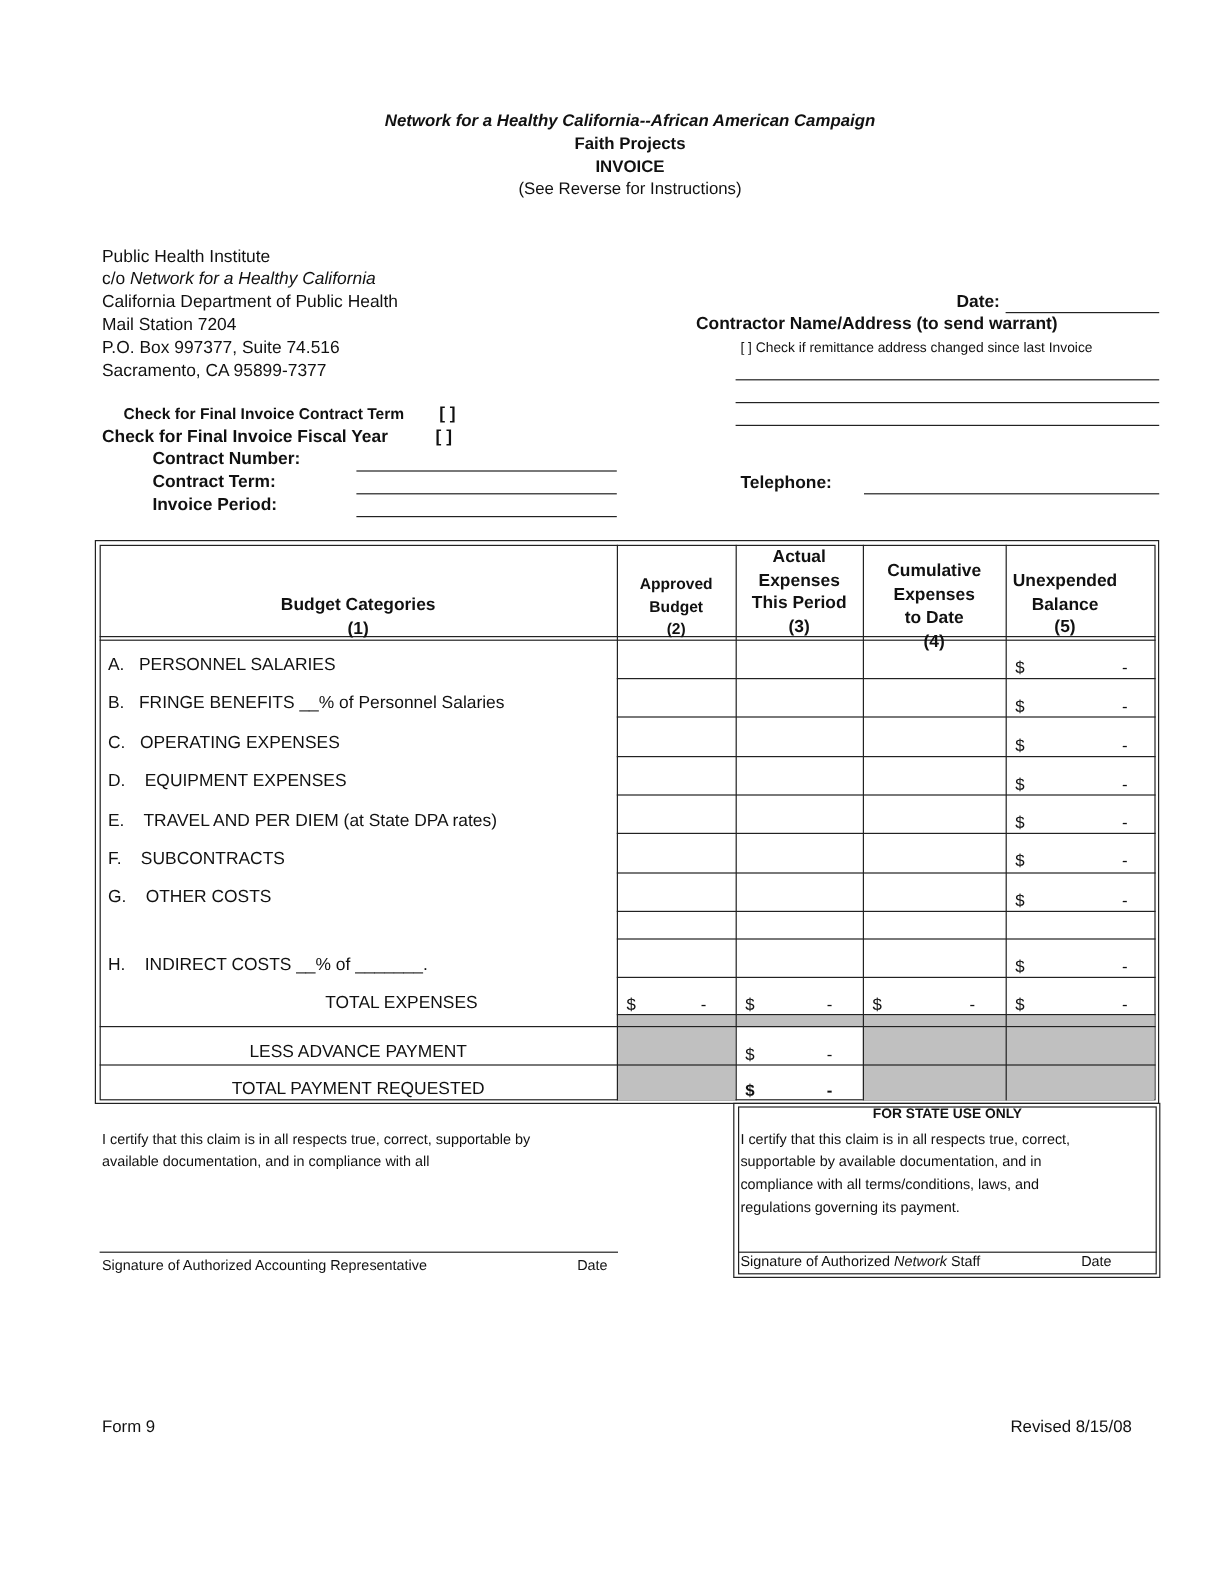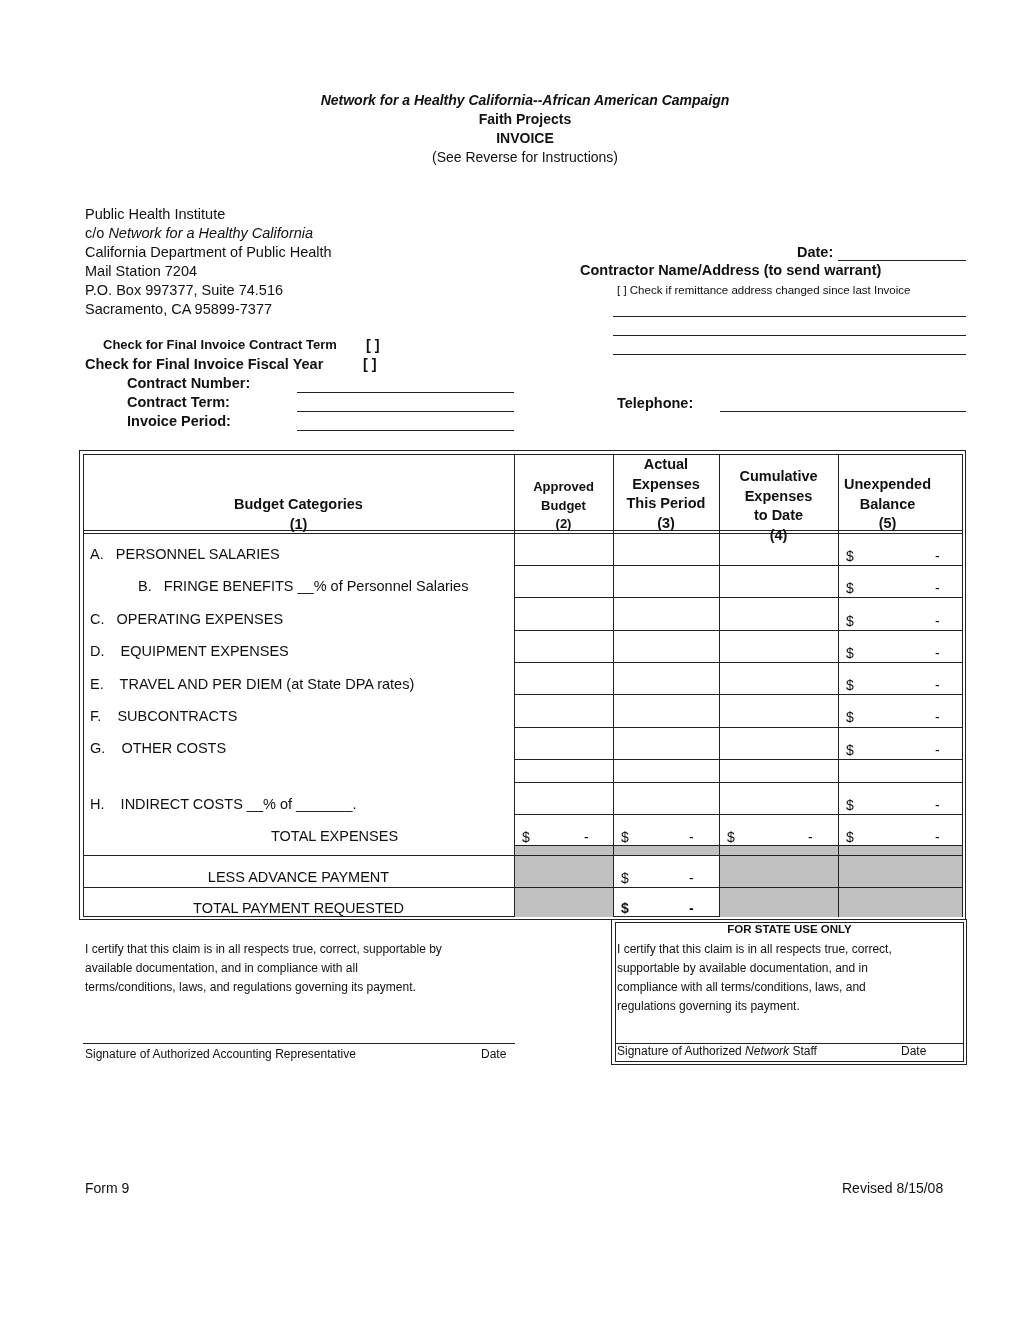--- a/index.html
+++ b/index.html
@@ -117,21 +117,21 @@
   <div>to Date</div>
   <div>(4)</div>
 </div>
 <div class="colhead" style="left:838px; top:475px; width:99px;">
   <div>Unexpended</div>
   <div>Balance</div>
   <div>(5)</div>
 </div>
 
 <div class="cat" style="left:90px; top:546px; white-space:pre;">A.   PERSONNEL SALARIES</div>
-<div class="cat" style="left:90px; top:578px; white-space:pre;margin-left:48px;">B.   FRINGE BENEFITS __% of Personnel Salaries</div>
+<div class="cat" style="left:90px; top:578px; white-space:pre;">B.   FRINGE BENEFITS __% of Personnel Salaries</div>
 <div class="cat" style="left:90px; top:611px; white-space:pre;">C.   OPERATING EXPENSES</div>
 <div class="cat" style="left:90px; top:643px; white-space:pre;">D.    EQUIPMENT EXPENSES</div>
 <div class="cat" style="left:90px; top:676px; white-space:pre;">E.    TRAVEL AND PER DIEM (at State DPA rates)</div>
 <div class="cat" style="left:90px; top:708px; white-space:pre;">F.    SUBCONTRACTS</div>
 <div class="cat" style="left:90px; top:740px; white-space:pre;">G.    OTHER COSTS</div>
 <div class="cat" style="left:90px; top:796px; white-space:pre;">H.    INDIRECT COSTS __% of _______.</div>
 <div class="cat" style="left:271px; top:828px;">TOTAL EXPENSES</div>
 <div class="cat" style="left:83px; top:869px; width:431px; text-align:center;">LESS ADVANCE PAYMENT</div>
 <div class="cat" style="left:83px; top:900px; width:431px; text-align:center;">TOTAL PAYMENT REQUESTED</div>
 
@@ -189,21 +189,20 @@
 <div class="dash" style="left:935px; top:829px;">-</div>
 
 <div class="dollar" style="left:621px; top:870px;">$</div>
 <div class="dash" style="left:689px; top:870px;">-</div>
 <div class="dollar b" style="left:621px; top:900px;">$</div>
 <div class="dash b" style="left:689px; top:900px;">-</div>
 
 <div class="abs cert" style="left:85px; top:940px;">
   <div>I certify that this claim is in all respects true, correct, supportable by</div>
   <div>available documentation, and in compliance with all</div>
-  <div>terms/conditions, laws, and regulations governing its payment.</div>
 </div>
 <div class="line" style="left:83px; top:1043px; width:432px; border-top-width:1.4px;"></div>
 <div class="abs" style="left:85px; top:1047px; font-size:12px;">Signature of Authorized Accounting Representative</div>
 <div class="abs" style="left:481px; top:1047px; font-size:12px;">Date</div>
 
 <div class="state-outer"></div>
 <div class="state-inner"></div>
 <div class="abs b" style="left:615px; top:923px; width:349px; text-align:center; font-size:11.5px;">FOR STATE USE ONLY</div>
 <div class="abs cert" style="left:617px; top:940px;">
   <div>I certify that this claim is in all respects true, correct,</div>

